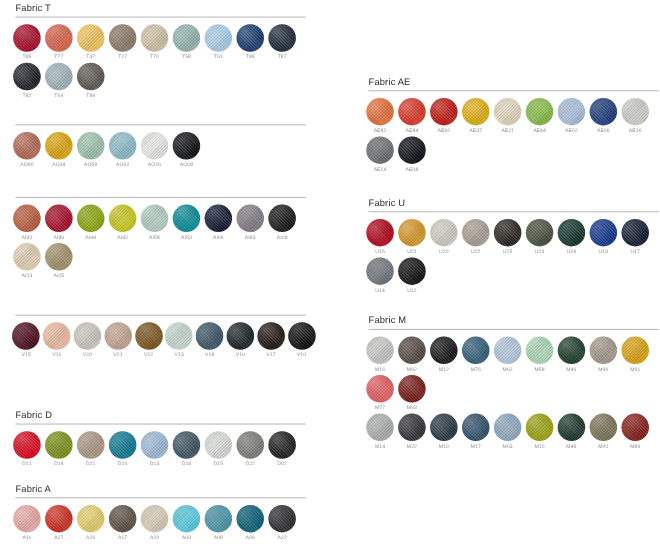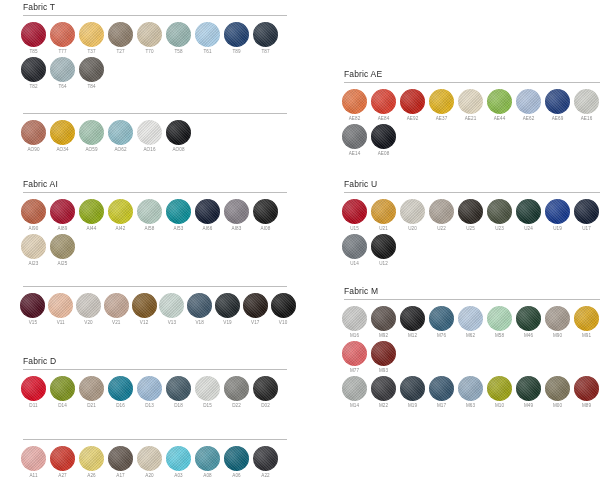--- a/index.html
+++ b/index.html
@@ -21,21 +21,20 @@
     position: absolute;
     top: 0;
     width: 290px;
   }
   .column-left  { left: 10px; }
   .column-right { left: 331px; }
 
   .fabric-group {
     position: absolute;
     width: 278px;
-    margin-left: 9px;
   }
   .group-title {
     font-size: 8.5px;
     color: #2b2b2b;
     letter-spacing: 0.15px;
     padding: 0 0 3px 4px;
     white-space: nowrap;
     font-weight: normal;
   }
   .group-rule {
@@ -171,21 +170,20 @@
             <div class="swatch-dot" style="background: rgb(227, 227, 225);"></div>
             <div class="swatch-label">AO16</div>
           </div>
           <div class="swatch-cell">
             <div class="swatch-dot" style="background: rgb(19, 20, 23);"></div>
             <div class="swatch-label">AO08</div>
           </div>
         </div>
       </div>
       <div class="fabric-group" style="top: 179px;">
-        <div class="group-title">Fabric AI</div>
         <div class="group-rule"></div>
         <div class="swatch-row">
           <div class="swatch-cell">
             <div class="swatch-dot" style="background: rgb(184, 94, 66);"></div>
             <div class="swatch-label">AI90</div>
           </div>
           <div class="swatch-cell">
             <div class="swatch-dot" style="background: rgb(165, 17, 44);"></div>
             <div class="swatch-label">AI89</div>
           </div>
@@ -267,21 +265,21 @@
           <div class="swatch-cell">
             <div class="swatch-dot" style="background: rgb(37, 27, 22);"></div>
             <div class="swatch-label">V17</div>
           </div>
           <div class="swatch-cell">
             <div class="swatch-dot" style="background: rgb(17, 17, 17);"></div>
             <div class="swatch-label">V10</div>
           </div>
         </div>
       </div>
-      <div class="fabric-group" style="top: 356px;">
+      <div class="fabric-group" style="top: 372px;">
         <div class="group-title">Fabric D</div>
         <div class="group-rule"></div>
         <div class="swatch-row">
           <div class="swatch-cell">
             <div class="swatch-dot" style="background: rgb(214, 11, 35);"></div>
             <div class="swatch-label">D11</div>
           </div>
           <div class="swatch-cell">
             <div class="swatch-dot" style="background: rgb(122, 143, 28);"></div>
             <div class="swatch-label">D14</div>
@@ -310,20 +308,21 @@
             <div class="swatch-dot" style="background: rgb(125, 125, 121);"></div>
             <div class="swatch-label">D22</div>
           </div>
           <div class="swatch-cell">
             <div class="swatch-dot" style="background: rgb(35, 35, 35);"></div>
             <div class="swatch-label">D02</div>
           </div>
         </div>
       </div>
       <div class="fabric-group" style="top: 439px;">
+        <div class="group-title">Fabric A</div>
         <div class="group-rule"></div>
         <div class="swatch-row">
           <div class="swatch-cell">
             <div class="swatch-dot" style="background: rgb(227, 167, 163);"></div>
             <div class="swatch-label">A11</div>
           </div>
           <div class="swatch-cell">
             <div class="swatch-dot" style="background: rgb(201, 50, 38);"></div>
             <div class="swatch-label">A27</div>
           </div>

